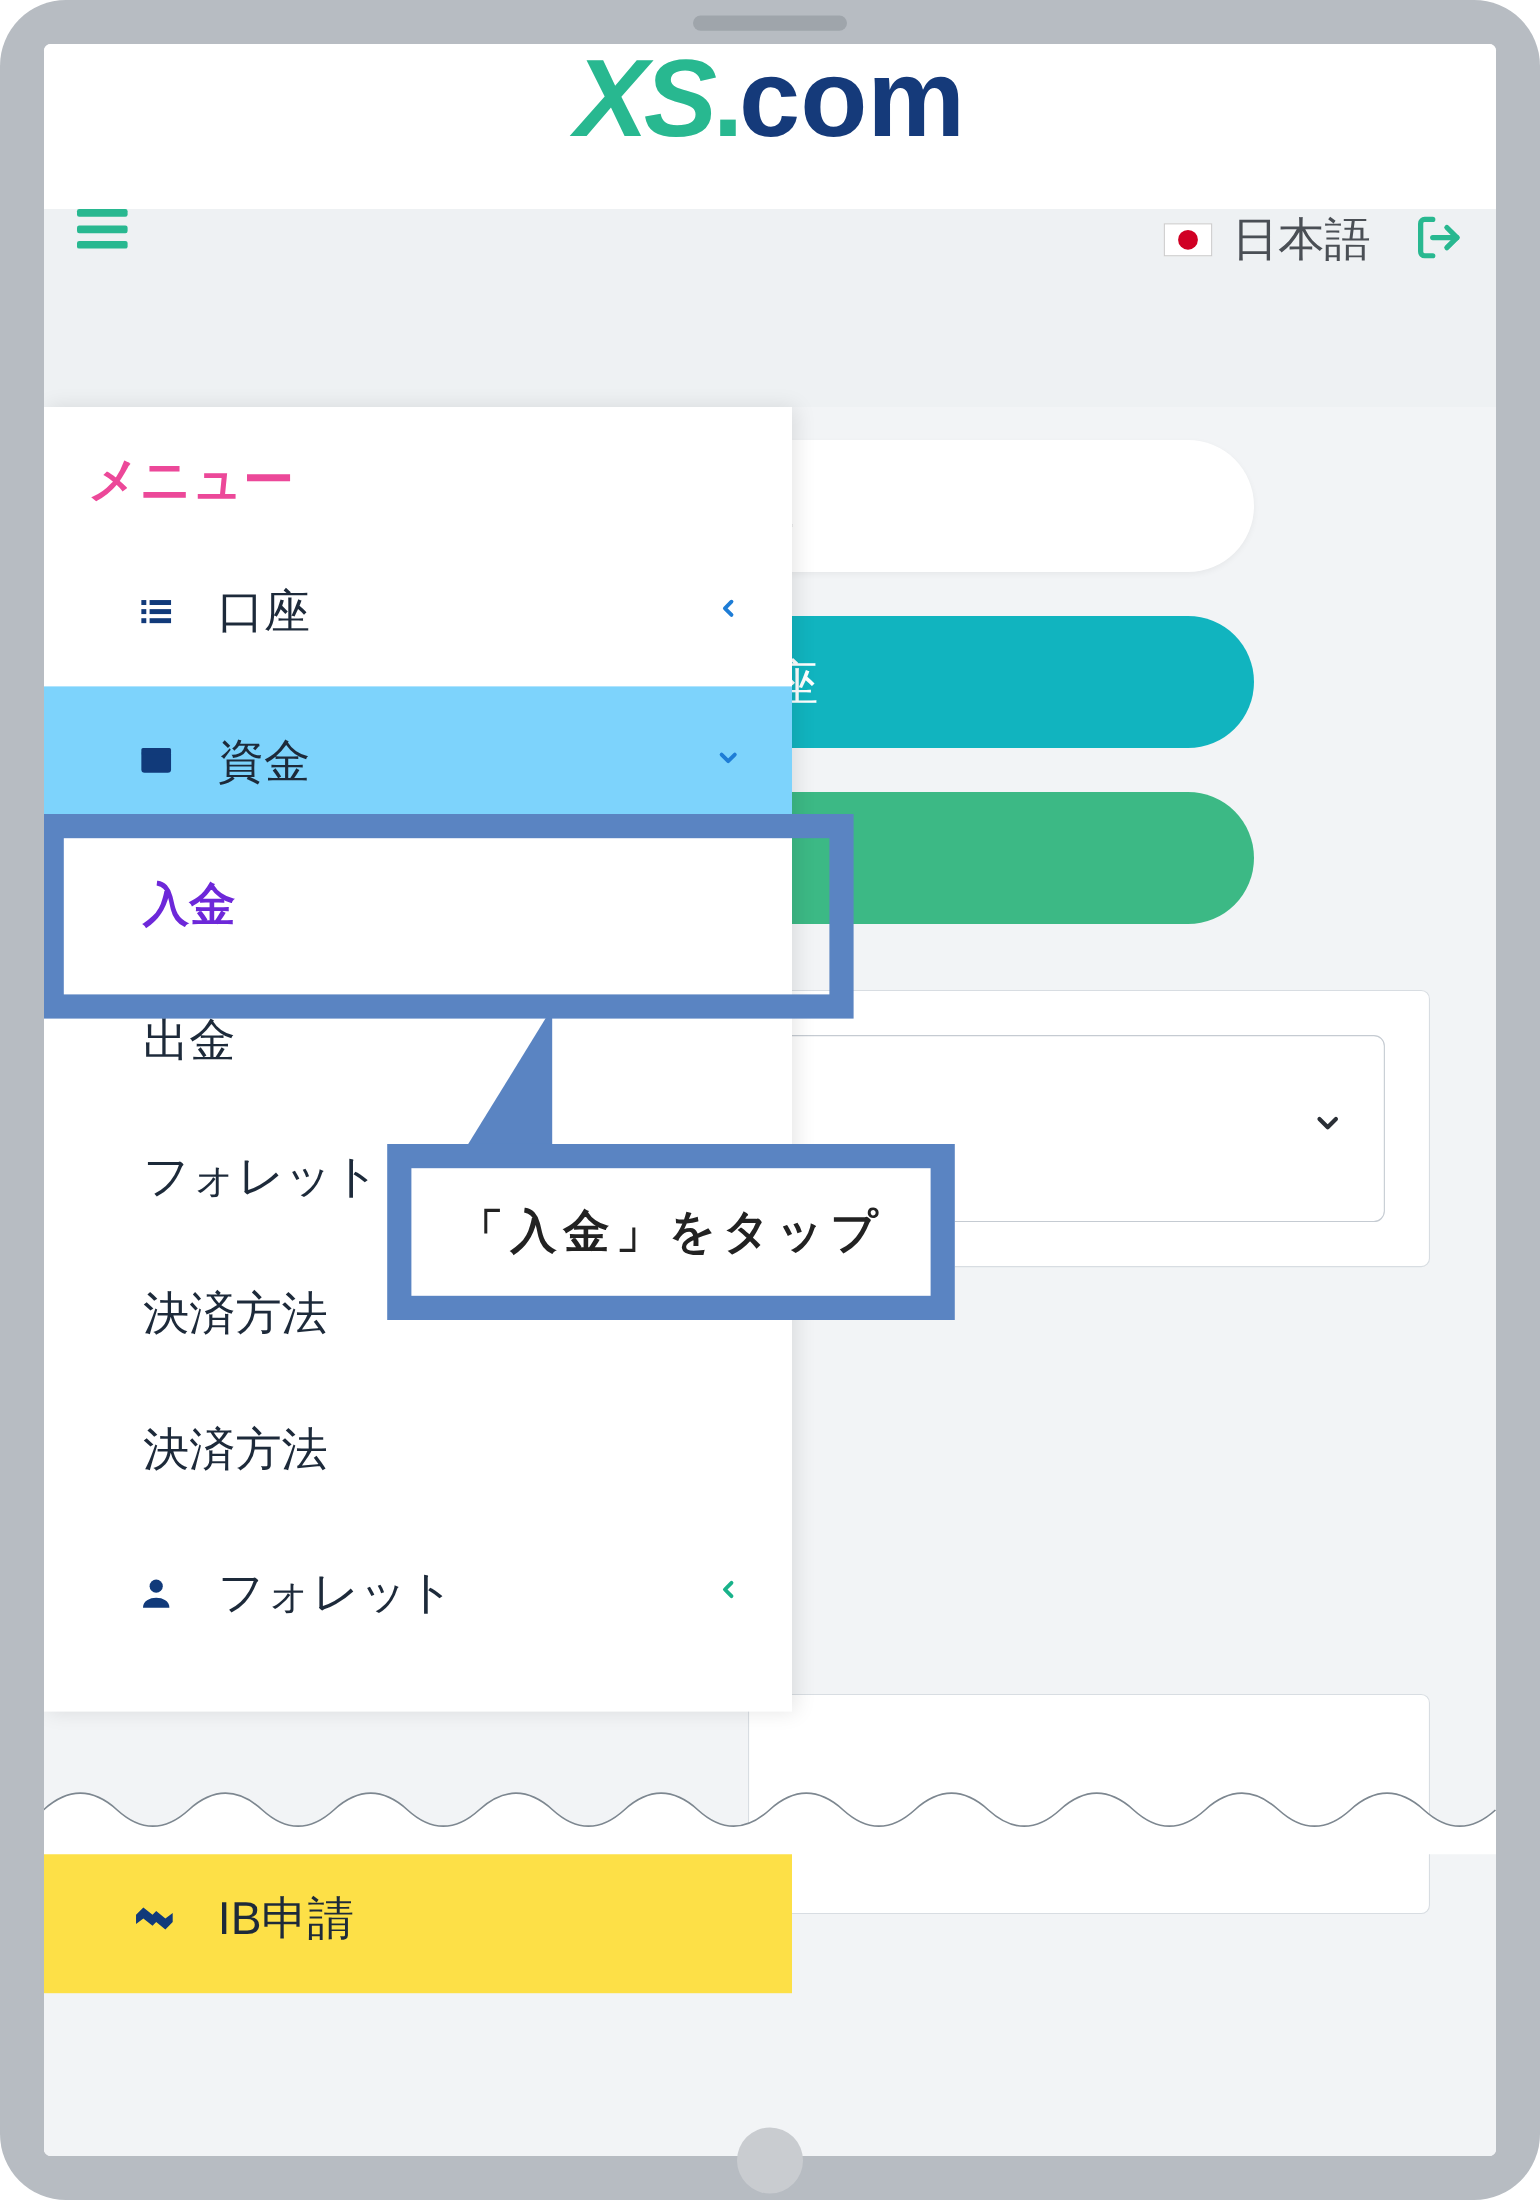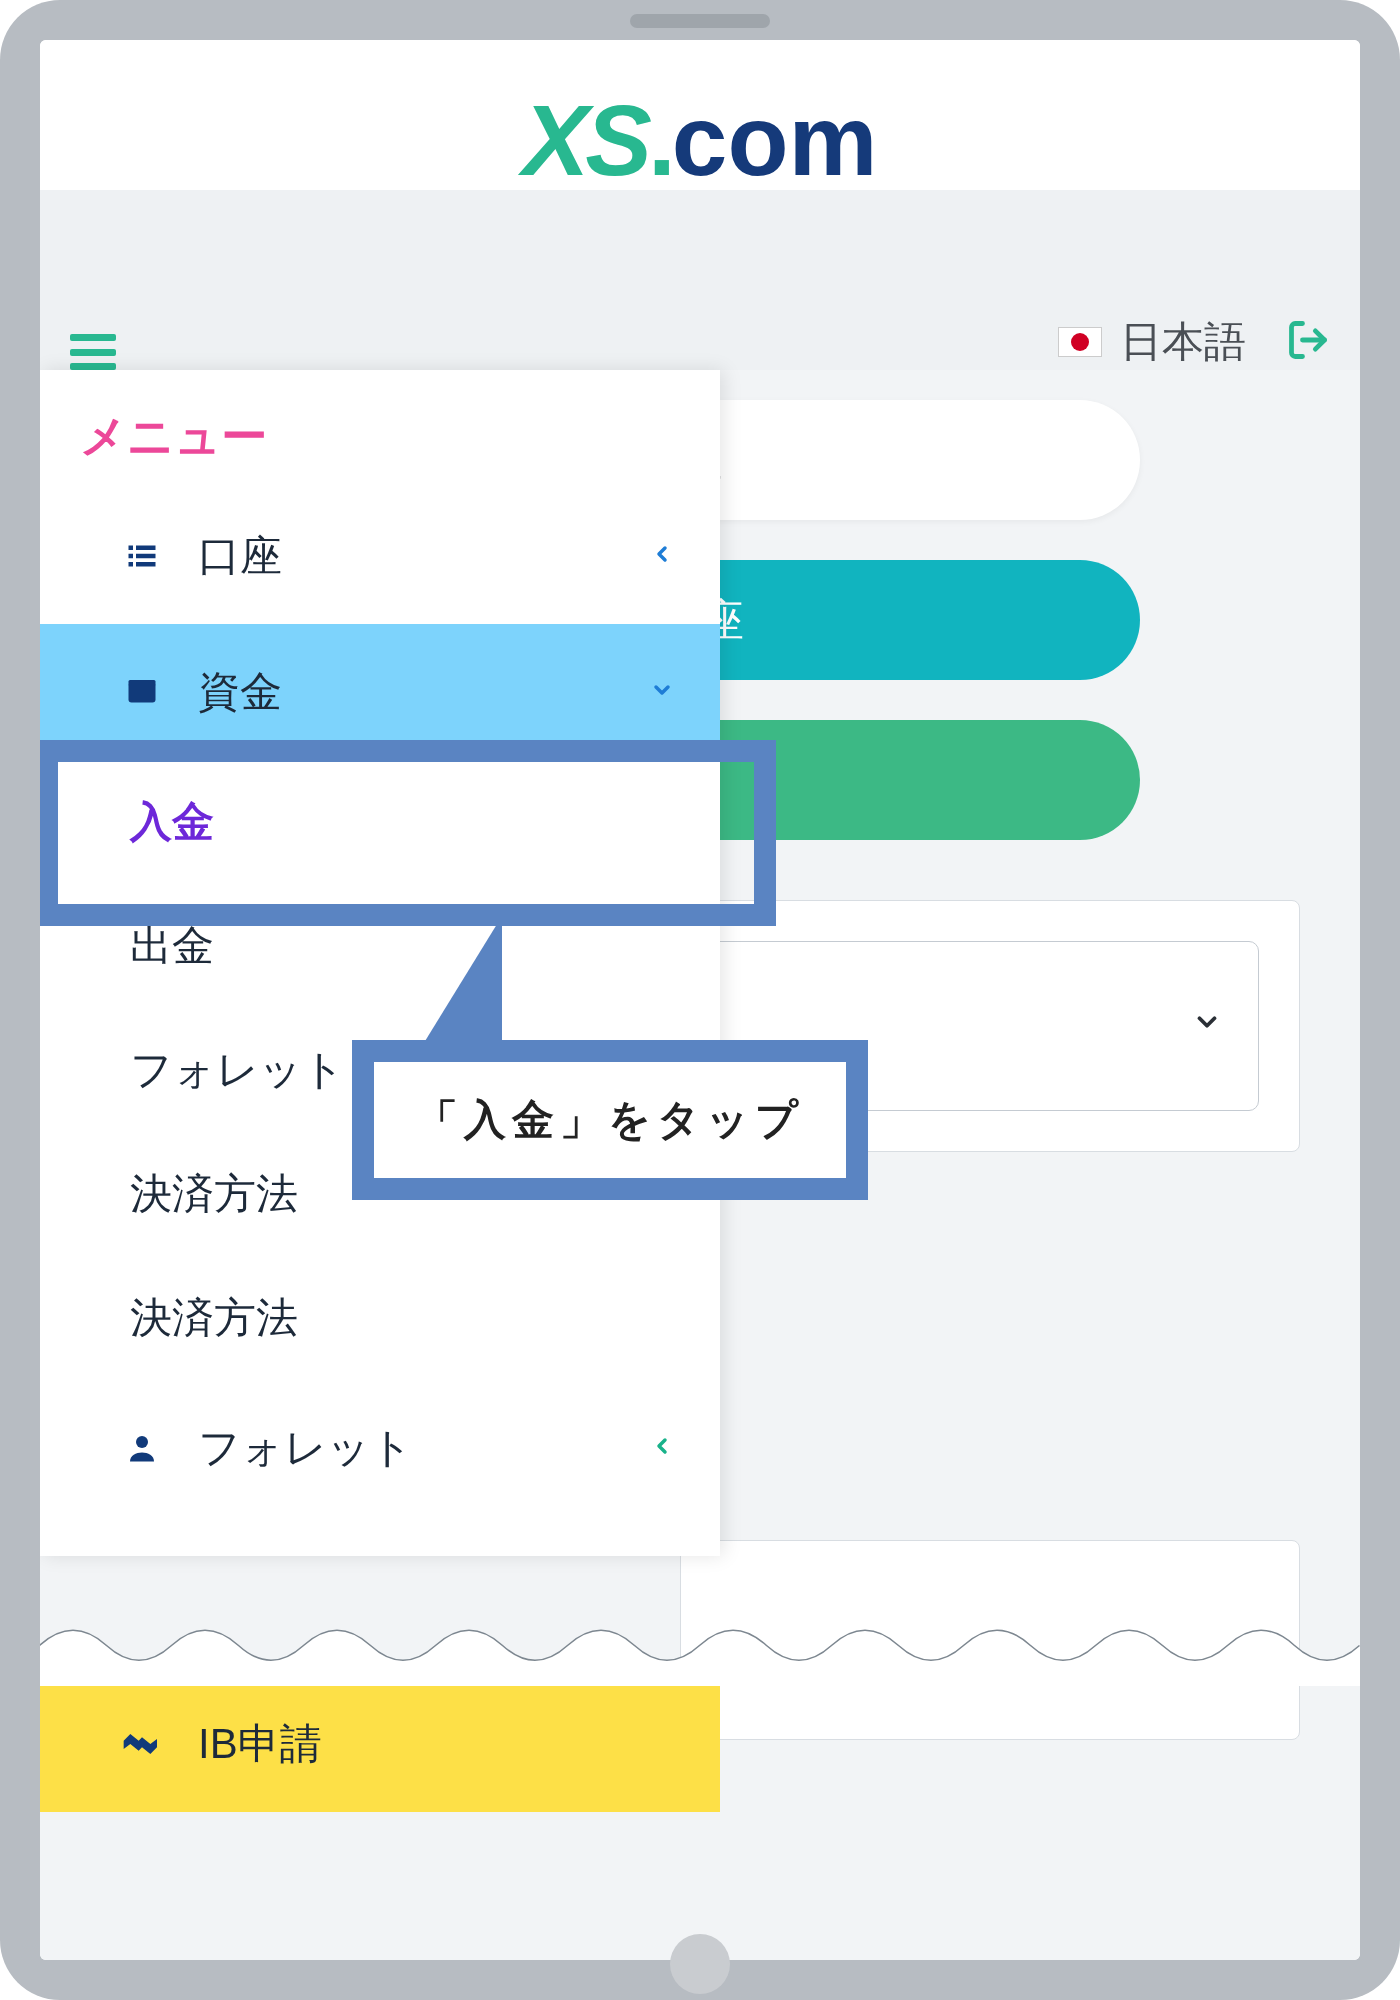--- a/index.html
+++ b/index.html
@@ -43,40 +43,40 @@
     overflow: hidden;
   }
 
   
   .logo-bar {
     width: 100%;
     height: 150px;
     background: #fff;
     display: flex;
     justify-content: center;
-    align-items: flex-end;
+    align-items: flex-start;
   }
   .logo {
     font-size: 100px;
     font-weight: 900;
     font-style: italic;
     letter-spacing: -4px;
     line-height: 1;
   }
   .logo .xs   { color: #28b890; }
   .logo .dot  { color: #28b890; font-style: normal; }
   .logo .com  { color: #153a7a; font-style: normal; font-weight: 800; letter-spacing: 0; }
 
   
   .toolbar {
     width: 100%;
     height: 180px;
     background: #eef1f3;
     display: flex;
-    align-items: flex-end;
+    align-items: flex-start;
     justify-content: space-between;
     padding: 0 30px;
   }
   .hamburger {
     width: 46px; height: 36px;
     display: flex; flex-direction: column; justify-content: space-between;
     cursor: pointer;
   }
   .hamburger span {
     display: block; height: 7px; width: 100%;

